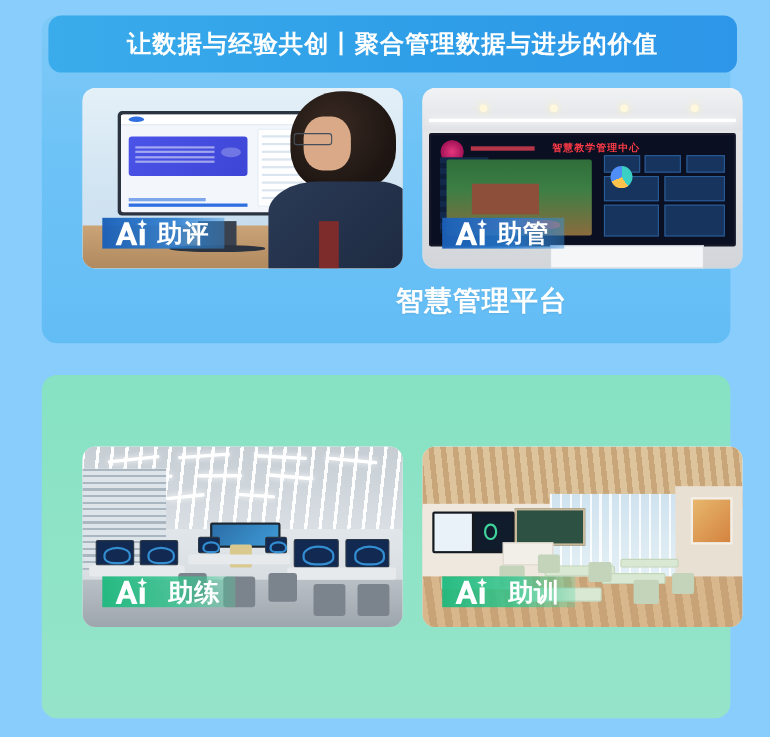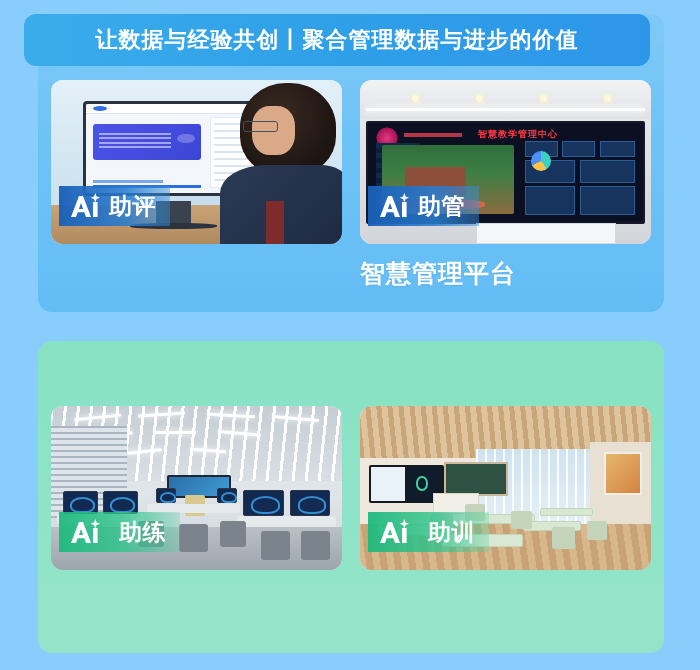--- a/index.html
+++ b/index.html
@@ -16,21 +16,21 @@
     position:absolute;
     left:38px; width:626px;
     border-radius:14px;
     overflow:hidden;
   }
   .panel-blue  { top:14px;  height:298px; background:linear-gradient(180deg,#7fc9f7 0%,#6ec3f6 40%,#63bdf5 100%); }
   .panel-green { top:341px; height:312px; background:linear-gradient(180deg,#86e2c3 0%,#8ee3c6 45%,#95e4c9 100%); }
 
   
   .sec-head {
-    position:absolute; left:24px; width:626px; height:52px;
+    position:absolute; left:44px; width:626px; height:52px;
     border-radius:12px;
     display:flex; align-items:center; justify-content:center;
     color:#ffffff;
     font-size:22px; font-weight:bold; letter-spacing:1px;
     white-space:nowrap;
   }
   .sec-head-blue  { top:14px;  background:linear-gradient(90deg,#3aaceb 0%,#2f9fe8 52%,#2e96e8 100%); }
   .sec-head-green { top:341px; background:linear-gradient(90deg,#23c583 0%,#20c486 55%,#2dc98c 100%); }
 
   
@@ -42,35 +42,36 @@
   .cards-green { top:406px; }
 
   .card { width:291px; }
 
   .card-media {
     position:relative;
     width:291px; height:164px;
     border-radius:12px;
     overflow:hidden;
     background:#dfe7ee;
+    margin-left:24px;
   }
 
   .card-title {
     margin-top:13px;
     font-size:25px; font-weight:bold;
     color:#ffffff;
     letter-spacing:1px;
     white-space:nowrap;
     text-shadow:0 1px 2px rgba(0,0,0,.08);
   }
 
   
   .ai-badge {
-    position:absolute; left:8px; bottom:18px;
-    height:40px;
+    position:absolute; left:18px; bottom:18px;
+    height:28px;
     display:flex; align-items:center;
     padding:0 14px 0 10px;
     gap:6px;
   }
   .ai-badge-blue  { background:linear-gradient(90deg,rgba(26,96,184,.97) 0%,rgba(40,124,208,.88) 60%,rgba(56,145,222,.45) 100%); }
   .ai-badge-green { background:linear-gradient(90deg,rgba(30,185,126,.95) 0%,rgba(47,196,140,.80) 55%,rgba(90,212,165,.30) 100%);gap:16px; }
 
   .ai-logo { display:block; }
   .ai-word {
     color:#ffffff; font-size:23px; font-weight:bold;

